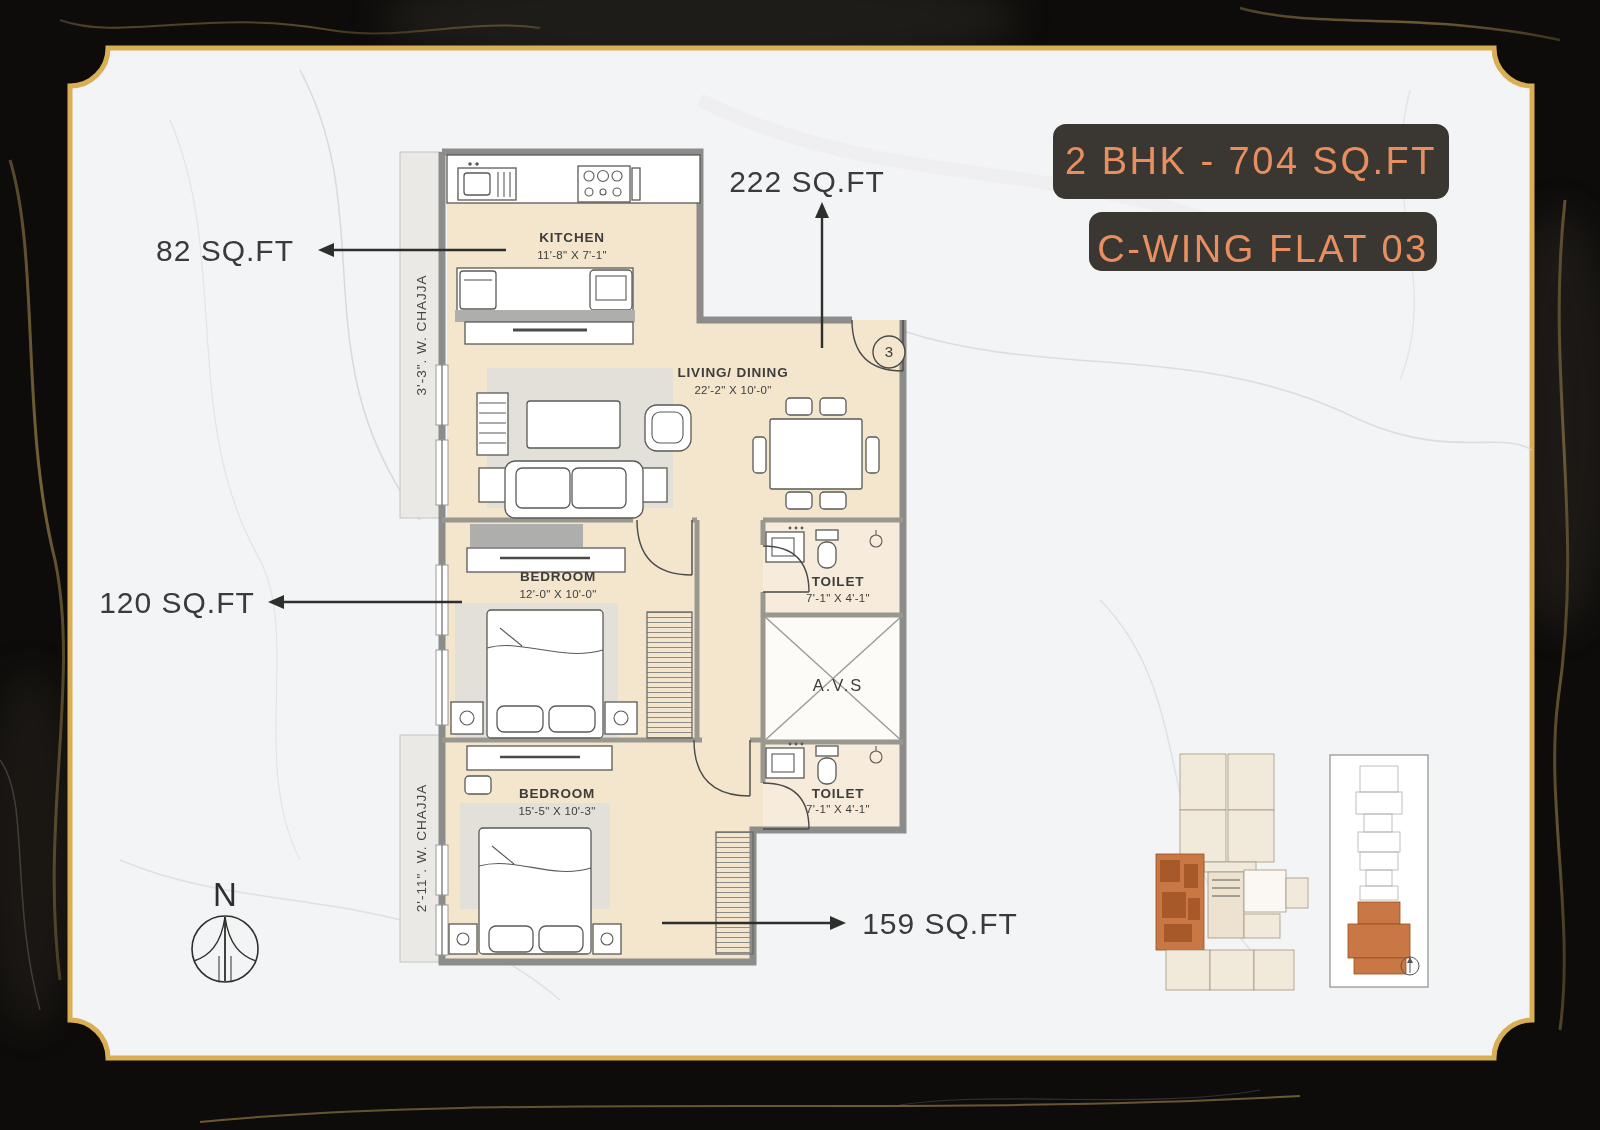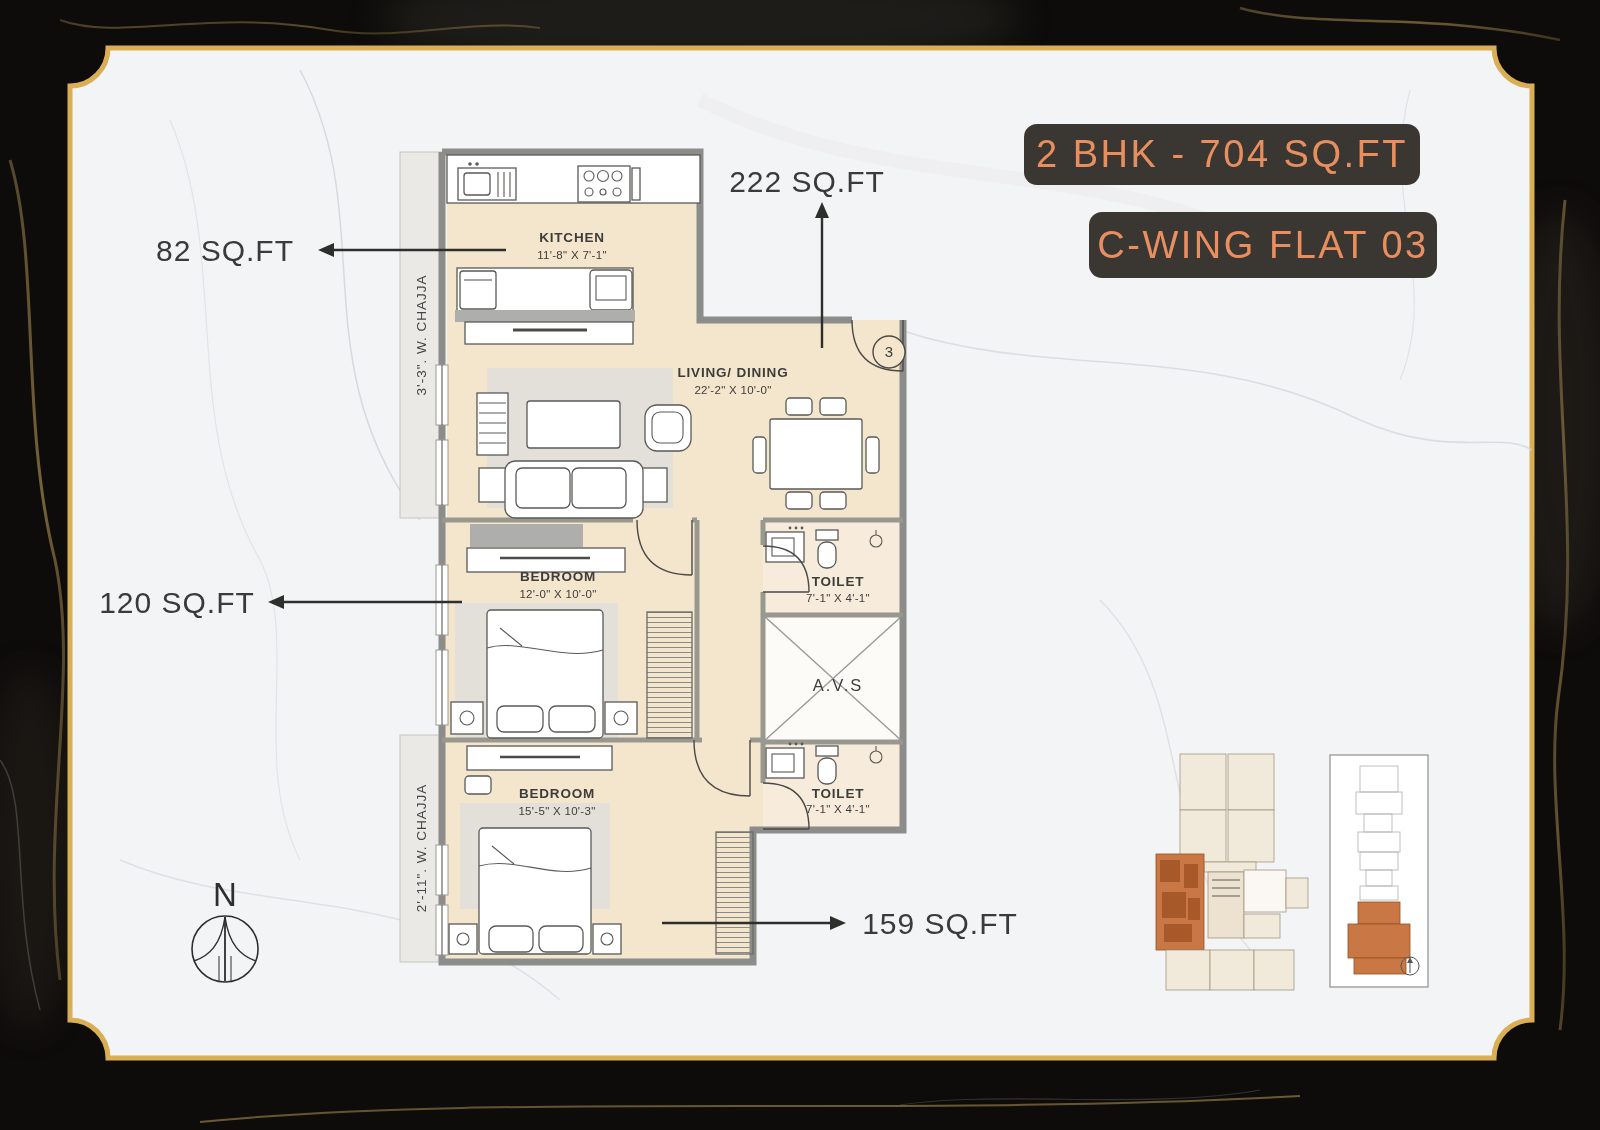--- a/index.html
+++ b/index.html
@@ -4,22 +4,22 @@
 <style>
   html,body{margin:0;padding:0;background:#0e0c0a;}
   .stage{position:relative;width:1600px;height:1130px;overflow:hidden;
          font-family:"Liberation Sans",sans-serif;background:#0e0c0a;}
   .scene{position:absolute;left:0;top:0;}
   
   .badge{position:absolute;display:flex;align-items:center;justify-content:center;
          background:var(--badge-bg,#3a3733);color:var(--badge-text,#e98f5f);
          border-radius:13px;letter-spacing:2.5px;font-size:38px;font-weight:400;
          white-space:nowrap;}
-  .badge1{left:1024px;top:124px;width:396px;height:61px;}
-  .badge2{left:1089px;top:212px;width:348px;height:66px;}
+  .badge1{left:1053px;top:124px;width:396px;height:75px;}
+  .badge2{left:1089px;top:212px;width:348px;height:59px;align-items:flex-end;}
   
   .footer{position:absolute;left:0;top:1074px;width:100%;text-align:center;
           color:#f0efec;font-size:20px;letter-spacing:1.3px;font-weight:400;}
   
   text{font-family:"Liberation Sans",sans-serif;}
   .frame-path{fill:var(--marble-light,#f3f4f6);stroke:var(--gold-frame,#d9ae55);stroke-width:5;}
   .vein-light{fill:none;stroke:#ced3da;}
   .vein-gold{fill:none;}
   .room-floor{fill:var(--floor,#f4e5cd);}
   .toilet-floor{fill:#f7ecdb;}

